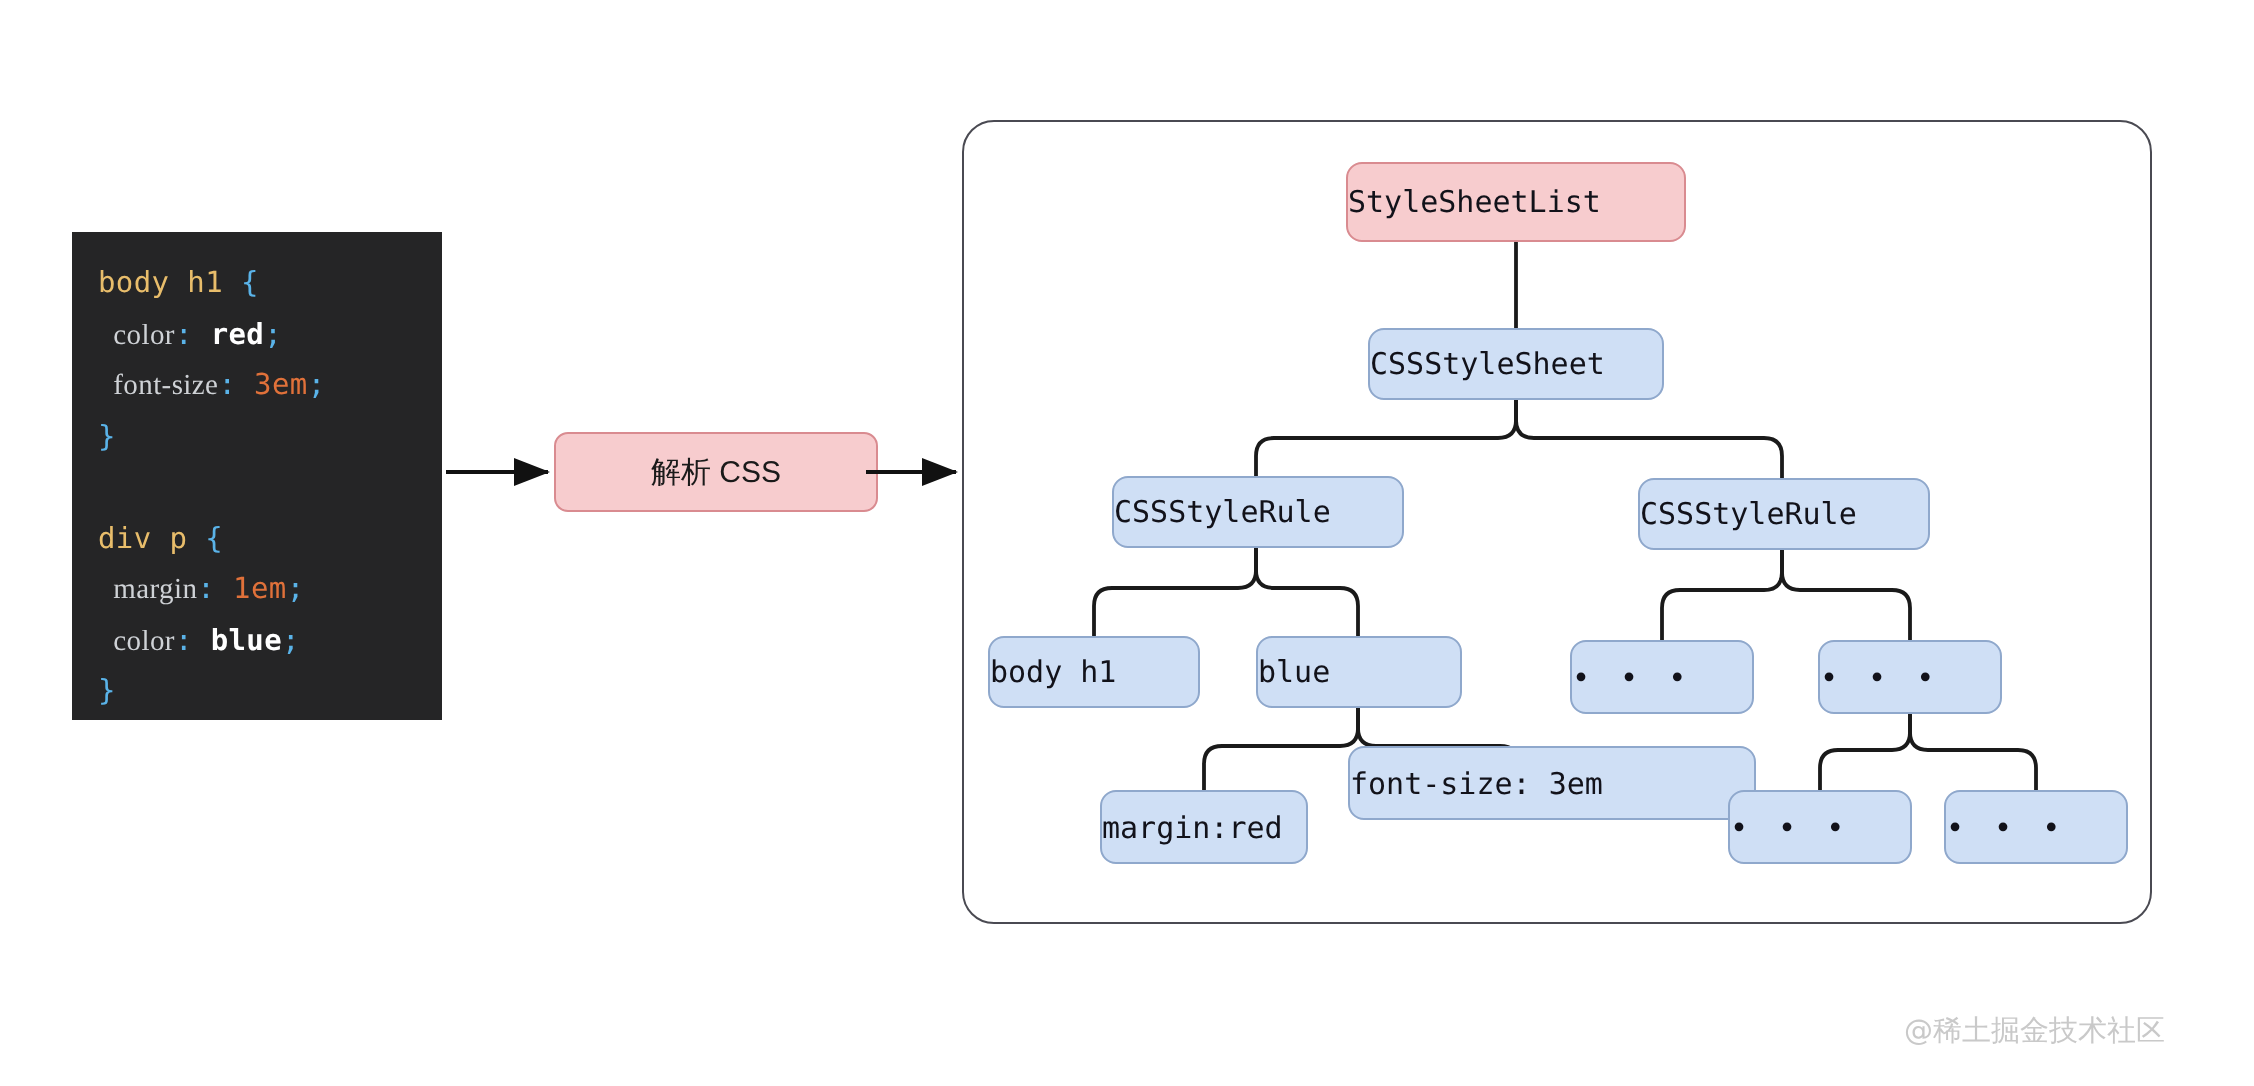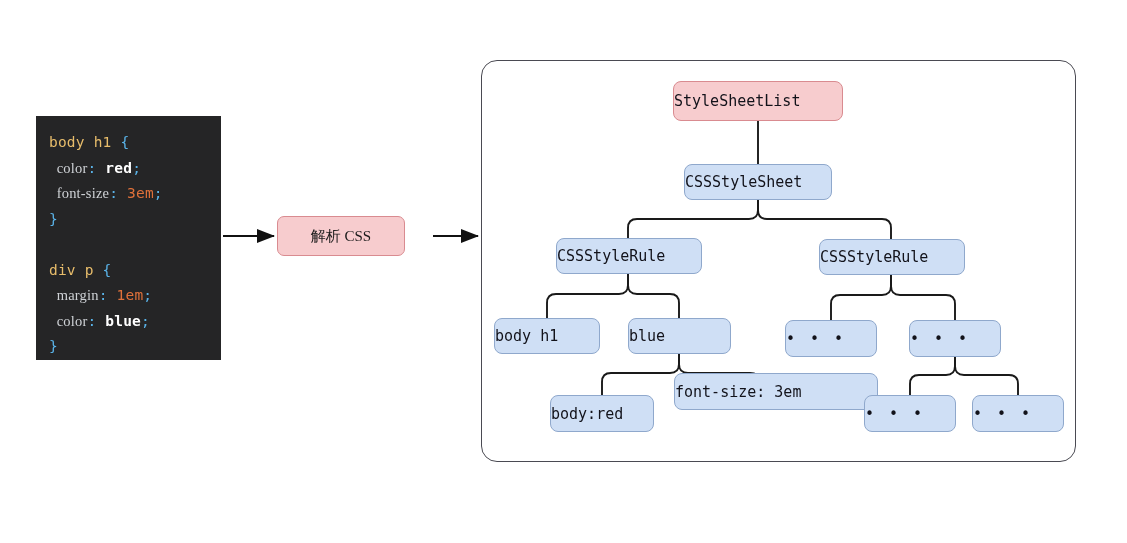--- a/index.html
+++ b/index.html
@@ -46,29 +46,29 @@
   .tok-colon { color: #5ab3e8; }
   .tok-val   { color: #ffffff; font-weight: bold; }
   .tok-num   { color: #e0713a; margin-top: 40px; }
   .tok-semi  { color: #5ab3e8; }
 
   
   #parse-node {
     position: absolute;
     left: 277px;
     top: 216px;
-    width: 128px;
+    width: 162px;
     height: 40px;
     background: #f7ccce;
     border: 1.4px solid #d98b90;
     border-radius: 7px;
     display: flex;
     align-items: center;
     justify-content: center;
-    font-family: Liberation Serif, serif;
+    font-family: Liberation Sans, sans-serif;
     font-size: 15px;
     color: #1a1a1a;
     box-sizing: border-box;
   }
 
   
   #tree-container {
     position: absolute;
     left: 481px;
     top: 60px;
@@ -191,29 +191,30 @@
 
   <div class="node blue dots" style="left:785px; top:320px; width:92px; height:37px;">
     <span>• • •</span>
   </div>
 
   <div class="node blue dots" style="left:909px; top:320px; width:92px; height:37px;">
     <span>• • •</span>
   </div>
 
   <div class="node blue" style="left:550px; top:395px; width:104px; height:37px;">
-    <span>body:red</span>
+    <span>margin:red</span>
   </div>
 
   <div class="node blue" style="left:674px; top:373px; width:204px; height:37px;">
     <span>font-size: 3em</span>
   </div>
 
   <div class="node blue dots" style="left:864px; top:395px; width:92px; height:37px;">
     <span>• • •</span>
   </div>
 
   <div class="node blue dots" style="left:972px; top:395px; width:92px; height:37px;">
     <span>• • •</span>
   </div>
 
+  <div id="watermark">@稀土掘金技术社区</div>
 
 </div>
 
 </body></html>

